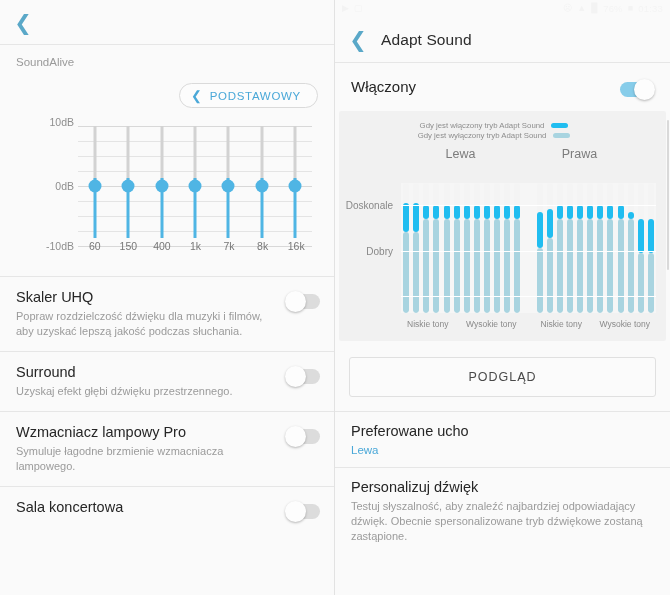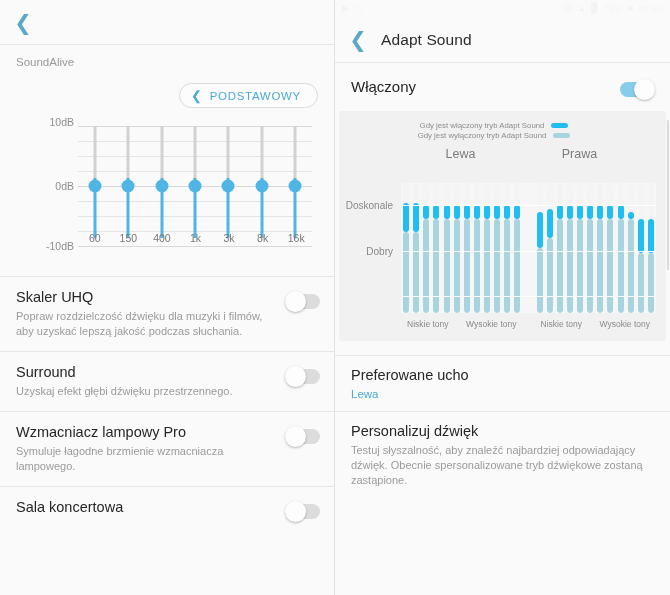--- a/index.html
+++ b/index.html
@@ -91,21 +91,21 @@
   .eq-track-bot {
     position: absolute; left: 50%; transform: translateX(-50%);
     width: 3px; background: #4fb5e4; bottom: 0;
   }
   .eq-thumb {
     position: absolute; left: 50%; width: 13px; height: 13px;
     border-radius: 50%; background: #4fb5e4;
     transform: translate(-50%, -50%);
   }
   .eq-xlabel {
-    position: absolute; bottom: 24px; font-size: 10.5px; color: #777;
+    position: absolute; bottom: 16px; font-size: 10.5px; color: #777;
     transform: translateX(-50%); white-space: nowrap;
   }
 
   
   .toggle-row {
     display: flex; align-items: flex-start;
     padding: 11px 14px 12px 16px;
   }
   .toggle-row .txt { flex: 1; }
   .switch {
@@ -284,21 +284,21 @@
           <div class="eq-band" style="left: 92.8571%;">
             <div class="eq-track-top" style="height:60px"></div>
             <div class="eq-track-bot" style="height:60px"></div>
             <div class="eq-thumb" style="top:60px"></div>
           </div>
         </div>
     <div class="eq-xlabel" style="left: 84.7857px;">60</div>
         <div class="eq-xlabel" style="left: 118.357px;">150</div>
         <div class="eq-xlabel" style="left: 151.929px;">400</div>
         <div class="eq-xlabel" style="left: 185.5px;">1k</div>
-        <div class="eq-xlabel" style="left: 219.071px;">3k</div>
+        <div class="eq-xlabel" style="left: 219.071px;">7k</div>
         <div class="eq-xlabel" style="left: 252.643px;">8k</div>
         <div class="eq-xlabel" style="left: 286.214px;">16k</div>
       </div>
 
     <div class="divider" style="margin-top:8px"></div>
 
     <div id="toggleList">
         <div class="toggle-row">
           <div class="txt">
             <div class="row-title">Skaler UHQ</div>
@@ -499,20 +499,21 @@
             <span class="xlab">Niskie tony</span>
             <span class="xlab">Wysokie tony</span>
           </div>
           <div class="xlabs-group">
             <span class="xlab">Niskie tony</span>
             <span class="xlab">Wysokie tony</span>
           </div>
         </div>
     </div>
 
+    <div class="preview-btn">PODGLĄD</div>
 
     <div class="divider" style="margin-top:14px"></div>
 
     <div class="row-main">
       <div class="row-title">Preferowane ucho</div>
       <div class="blue-link">Lewa</div>
     </div>
 
     <div class="divider"></div>
 

